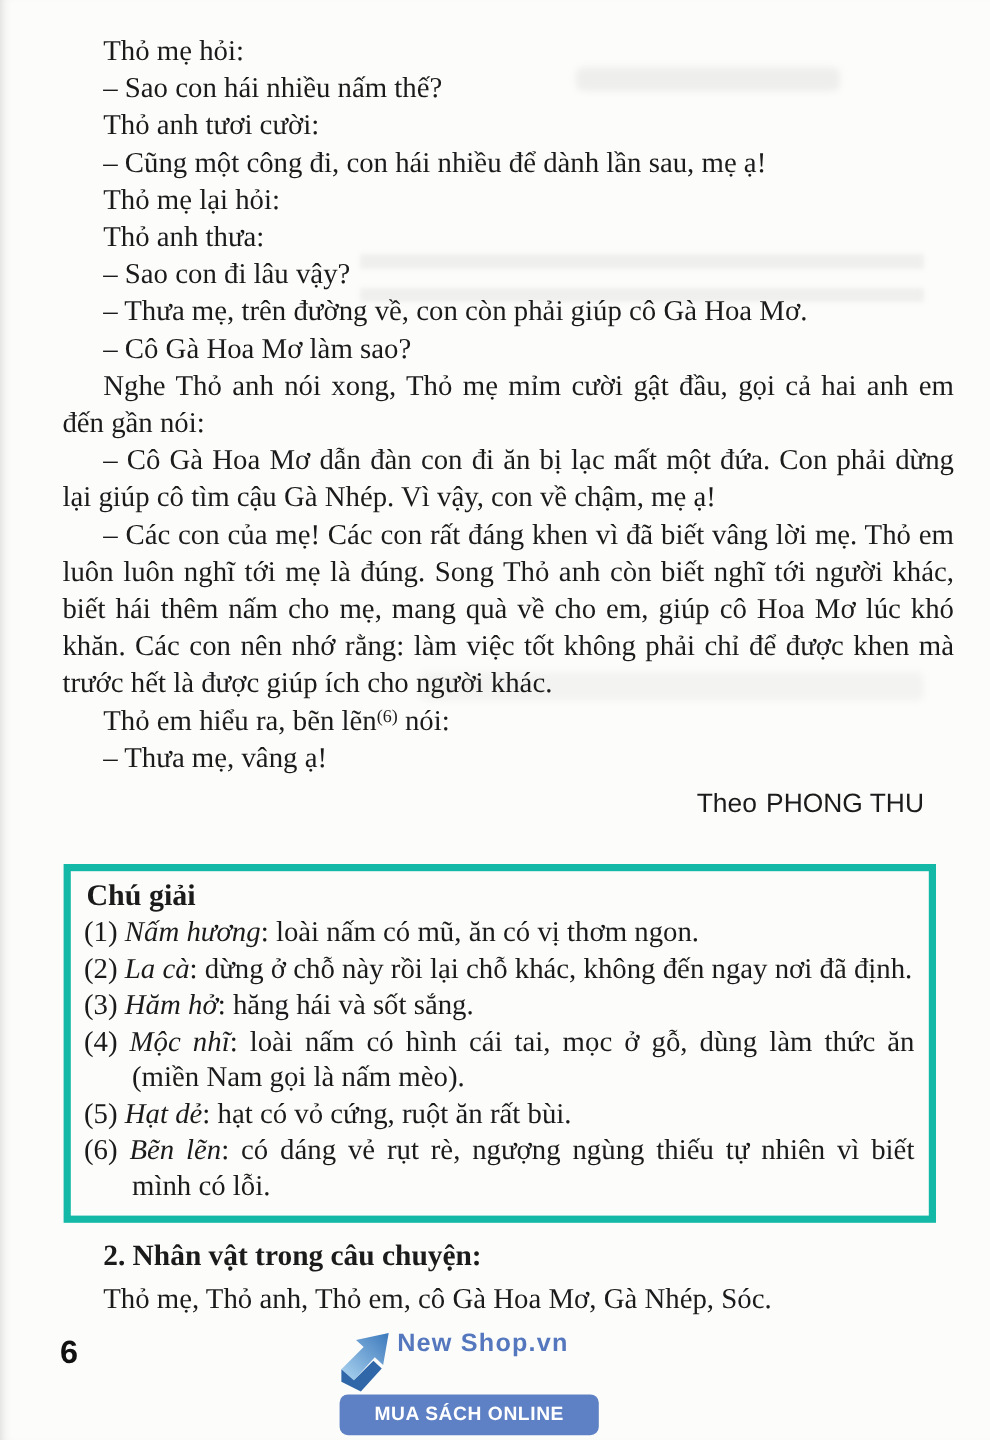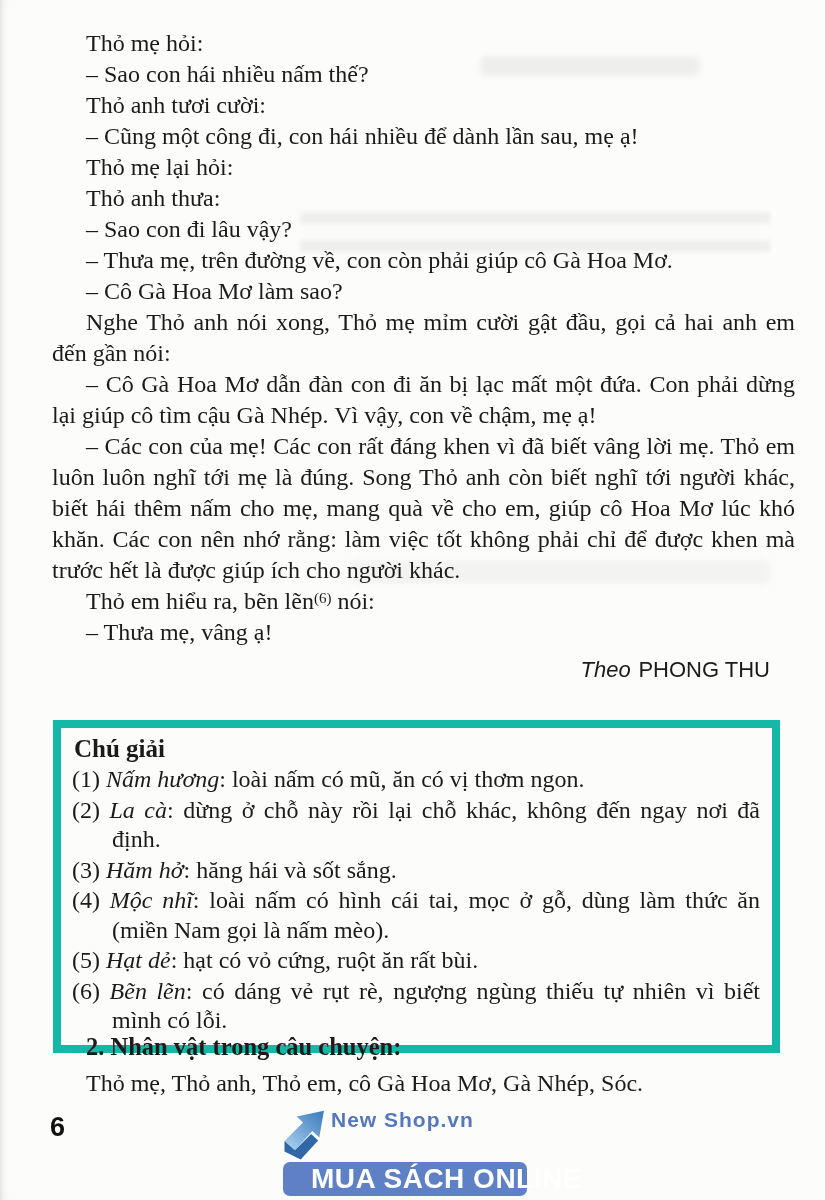--- a/index.html
+++ b/index.html
@@ -34,27 +34,27 @@
   .story p{margin:0;text-indent:34px;}
   .story sup{font-size:15px;line-height:0;vertical-align:6px;letter-spacing:0;}
 
   .attribution{
     margin-top:6px;
     text-align:right;
     padding-right:25px;
     font-family:"Liberation Sans", sans-serif;
     font-size:22px;
   }
-  .attribution .theo{font-style:italic;}
+  .attribution .theo{}
   .attribution .author{margin-left:.35em;}
 
   .glossary-box{
     position:absolute;left:53px;top:720px;width:727px;
     box-sizing:border-box;
-    border:8px solid #14b8a6;
+    border:6px solid #14b8a6;
     padding:5px 12px 8px 11px;
     font-size:24px;
   }
   .glossary-title{font-weight:700;font-size:25px;line-height:31px;margin:0 0 1px 2px;}
   .glossary-entries p{
     margin:0 0 1px 0;
     padding-left:40px;text-indent:-40px;
     line-height:29.5px;text-align:justify;
   }
   .glossary-entries i{font-style:italic;}
@@ -79,23 +79,22 @@
     font-family:"Liberation Sans", sans-serif;
     font-weight:700;font-size:21px;letter-spacing:1px;
     color:var(--logo-blue);
   }
   .logo .banner{
     position:absolute;left:2px;top:68px;width:216px;height:34px;
     background:var(--banner-blue);
     border-radius:7px;
     color:#fff;text-align:center;line-height:34px;
     font-family:"Liberation Sans", sans-serif;
-    font-weight:700;font-size:28px;letter-spacing:.5px;
+    font-weight:700;font-size:16px;letter-spacing:.5px;
     white-space:nowrap;
-    padding-left:28px;
   }
 </style>
 </head>
 <body>
 
 <div class="page">
 
   <div class="ghost ghost-a"></div>
   <div class="ghost ghost-b"></div>
   <div class="ghost ghost-c"></div>

